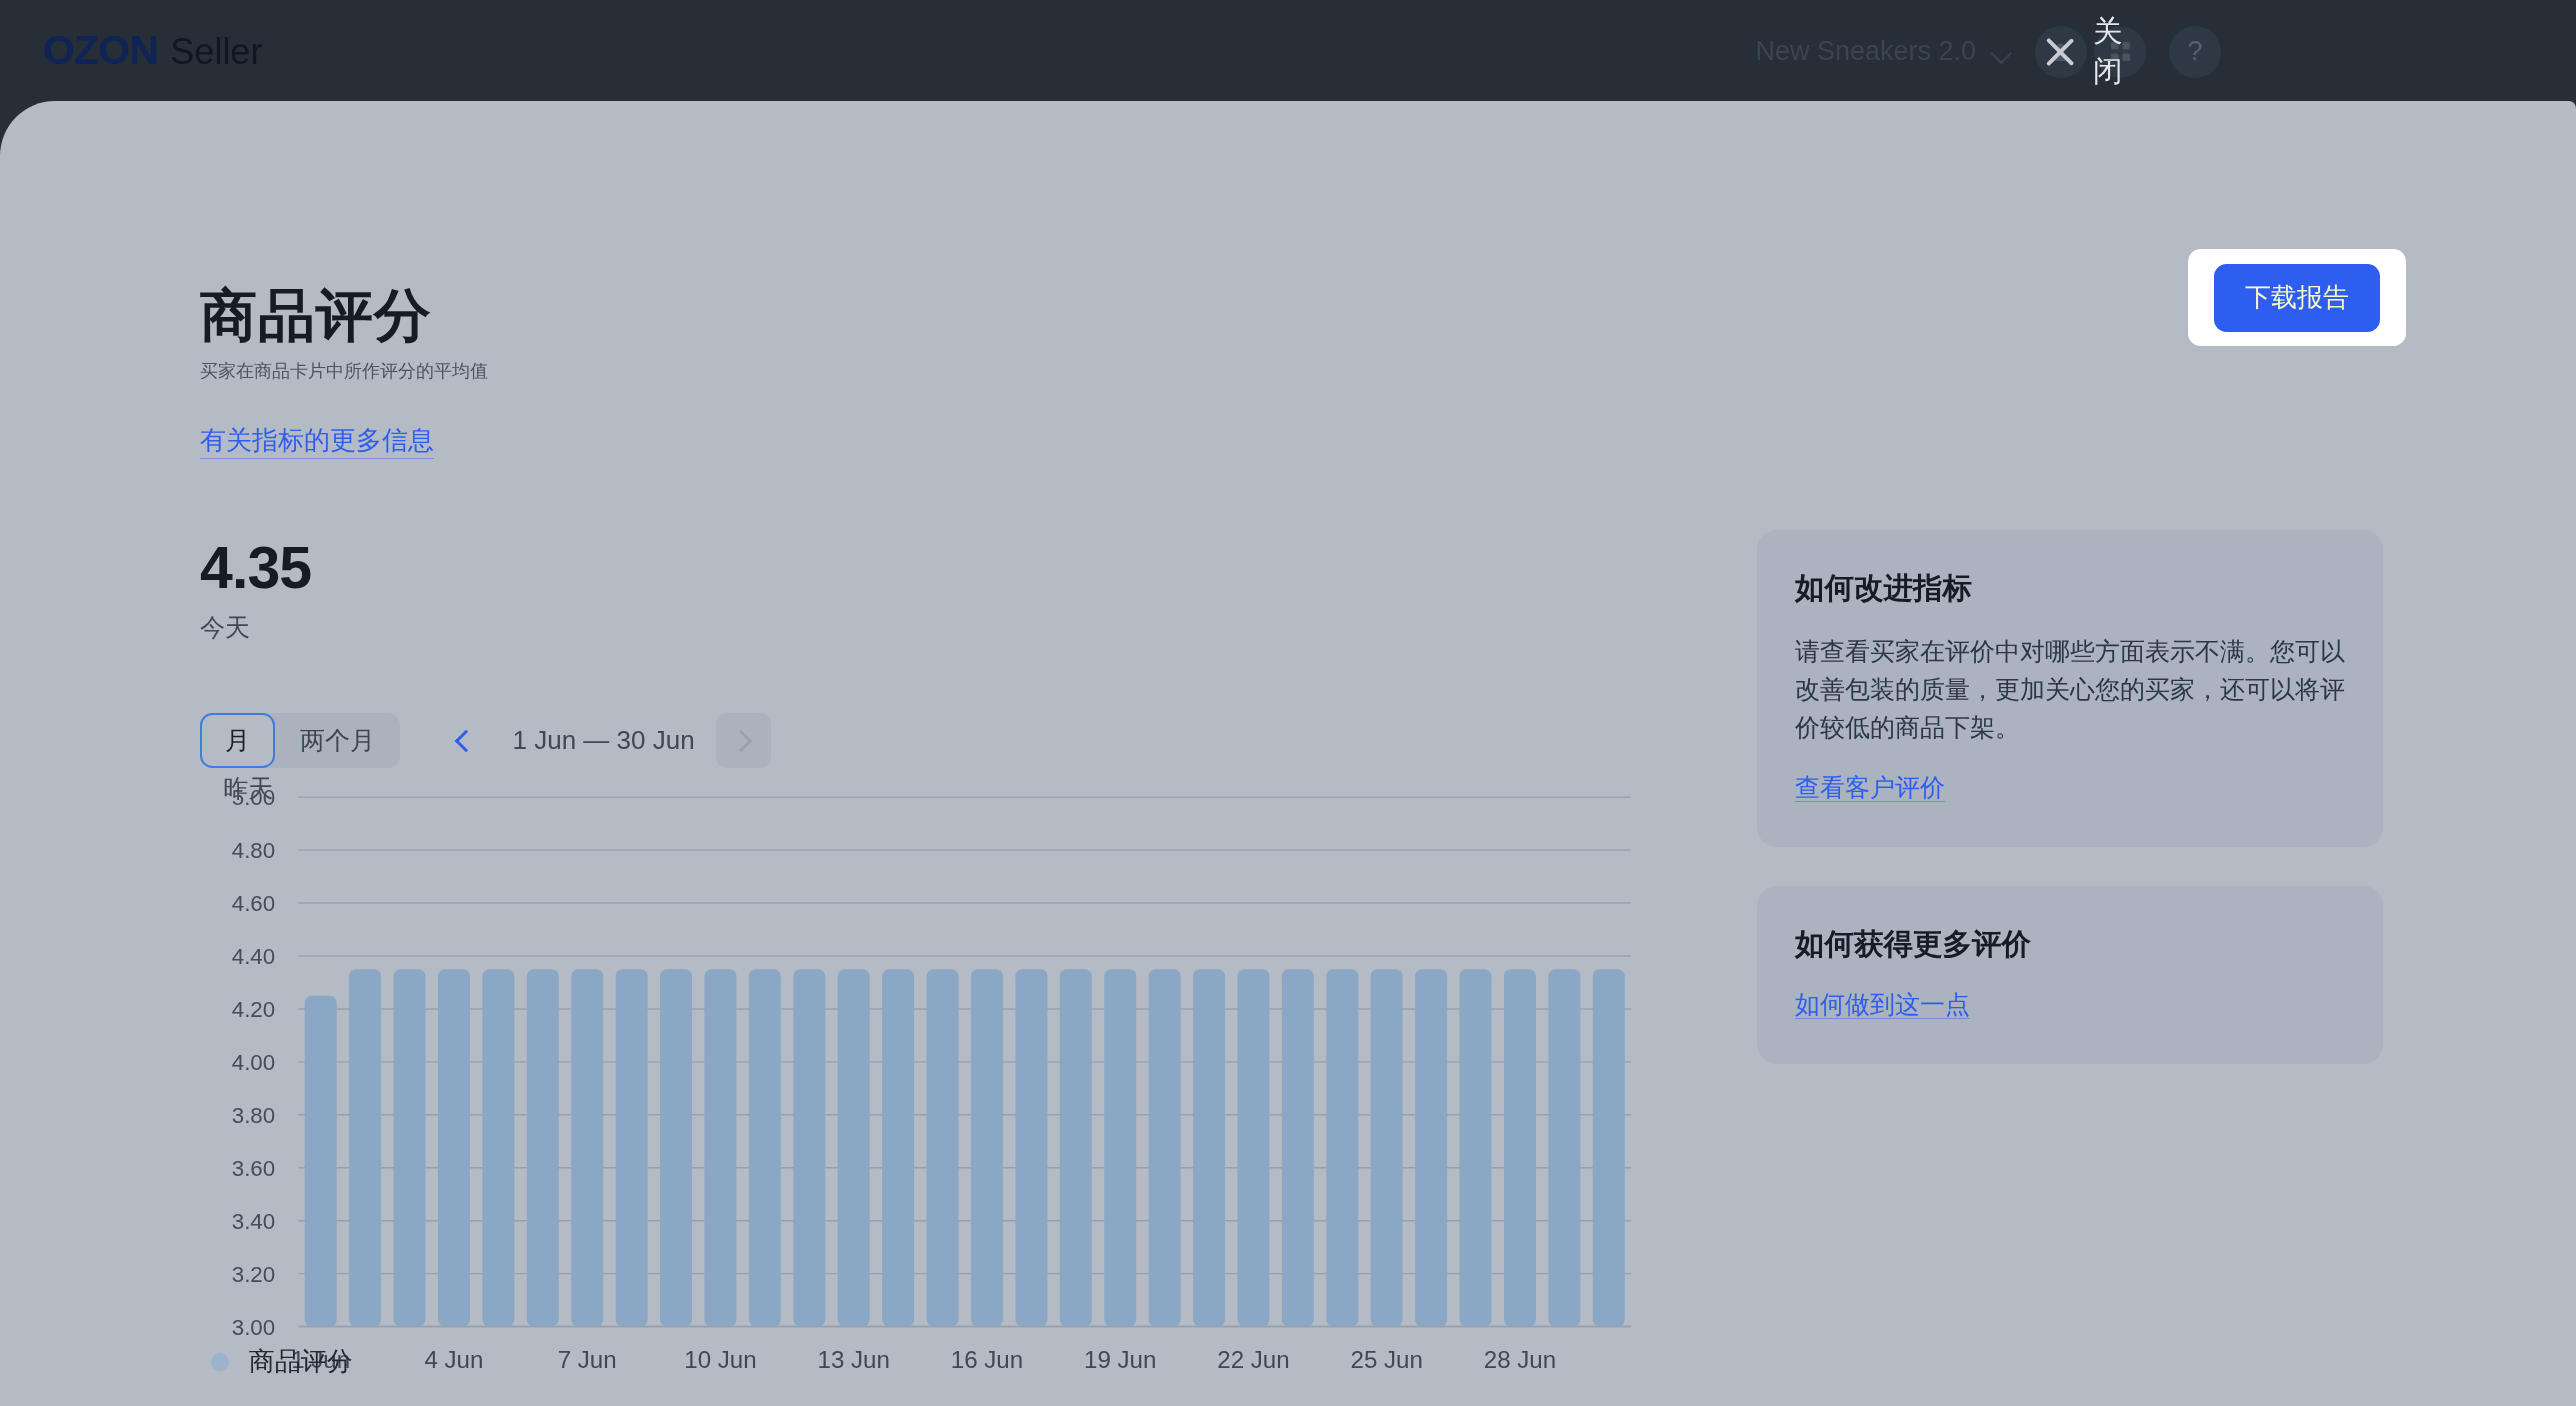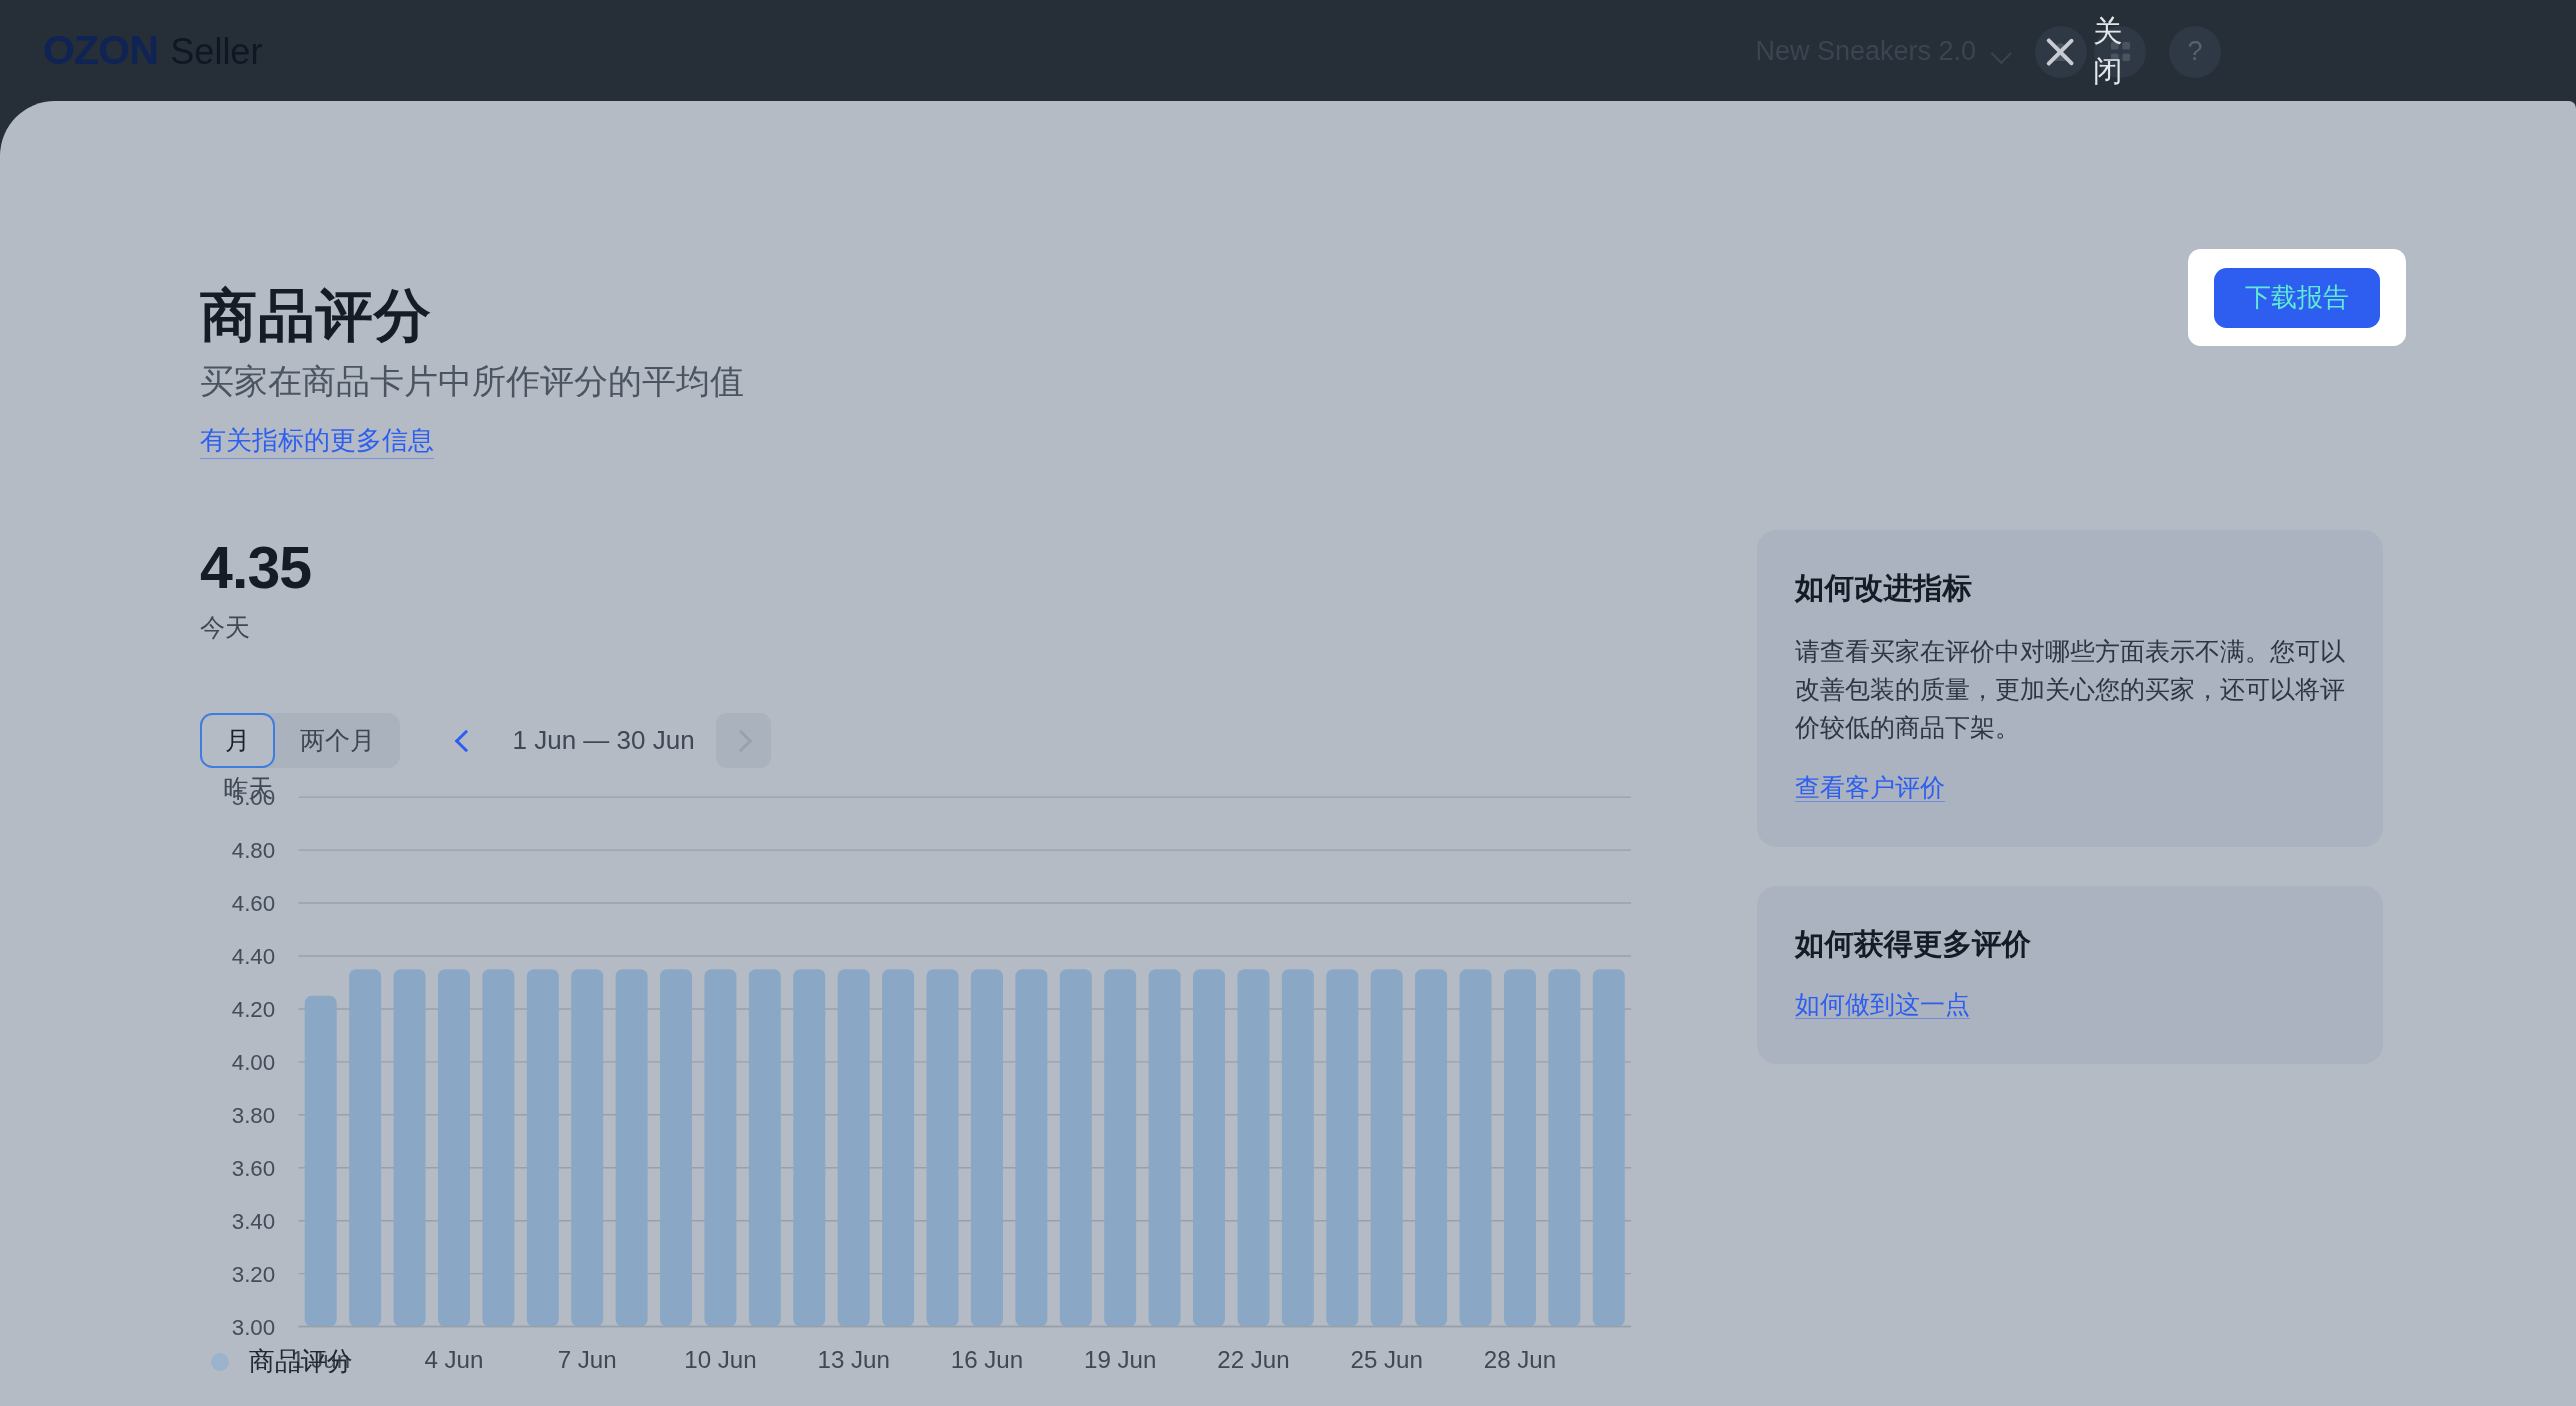--- a/index.html
+++ b/index.html
@@ -76,34 +76,34 @@
     overflow: hidden;
   }
 
   .dl-highlight {
     position: absolute; left: 2188px; top: 148px;
     width: 218px; height: 97px;
     background: #ffffff; border-radius: 12.5px;
     display: flex; align-items: center; justify-content: center;
   }
   .dl-btn {
-    width: 166px; height: 60px;
+    width: 166px; height: 68px;
     background: #2e5ef0; border: none; border-radius: 12.5px;
-    color: #5eead4; font-size: 26px; font-family: inherit;
+    color: #fef9c3; font-size: 26px; font-family: inherit;
     cursor: pointer;
   }
 
   .page-title {
     position: absolute; left: 200px; top: 177px;
     font-size: 57px; font-weight: 700; color: #151c26;
     letter-spacing: 0.9px;
   }
   .page-sub {
     position: absolute; left: 200px; top: 258px;
-    font-size: 34px; color: #4b5461;
+    font-size: 18px; color: #4b5461;
   }
   .page-link {
     position: absolute; left: 200px; top: 322px;
     font-size: 26px; color: #2e5ef0; text-decoration: none;
     border-bottom: 0.9px solid rgba(46,94,240,.45);
   }
 
   
   .metrics { position: absolute; left: 200px; top: 433px; display: flex; align-items: flex-end; gap: 59px; flex-direction: column; }
   .metric-today .m-val { font-size: 59px; font-weight: 700; color: #151c26; letter-spacing: -0.9px; }

